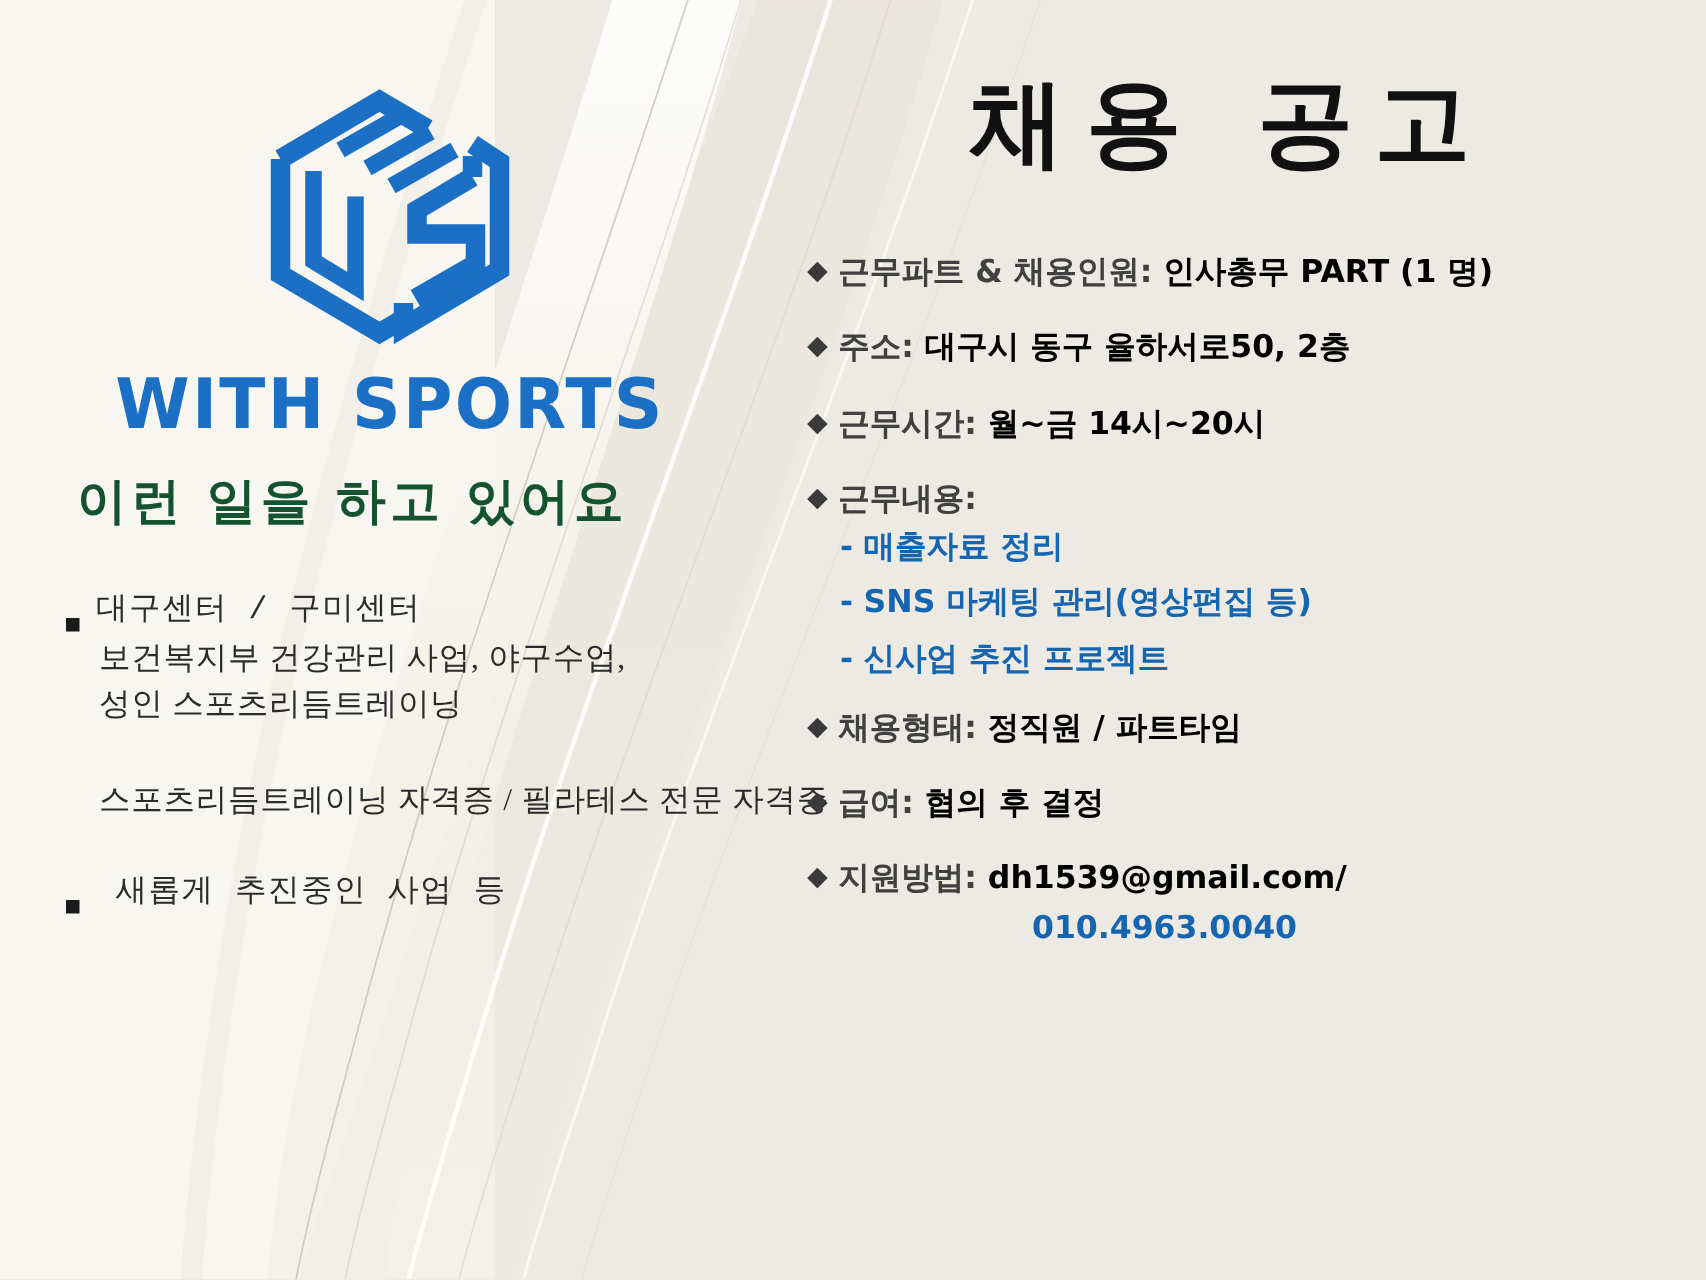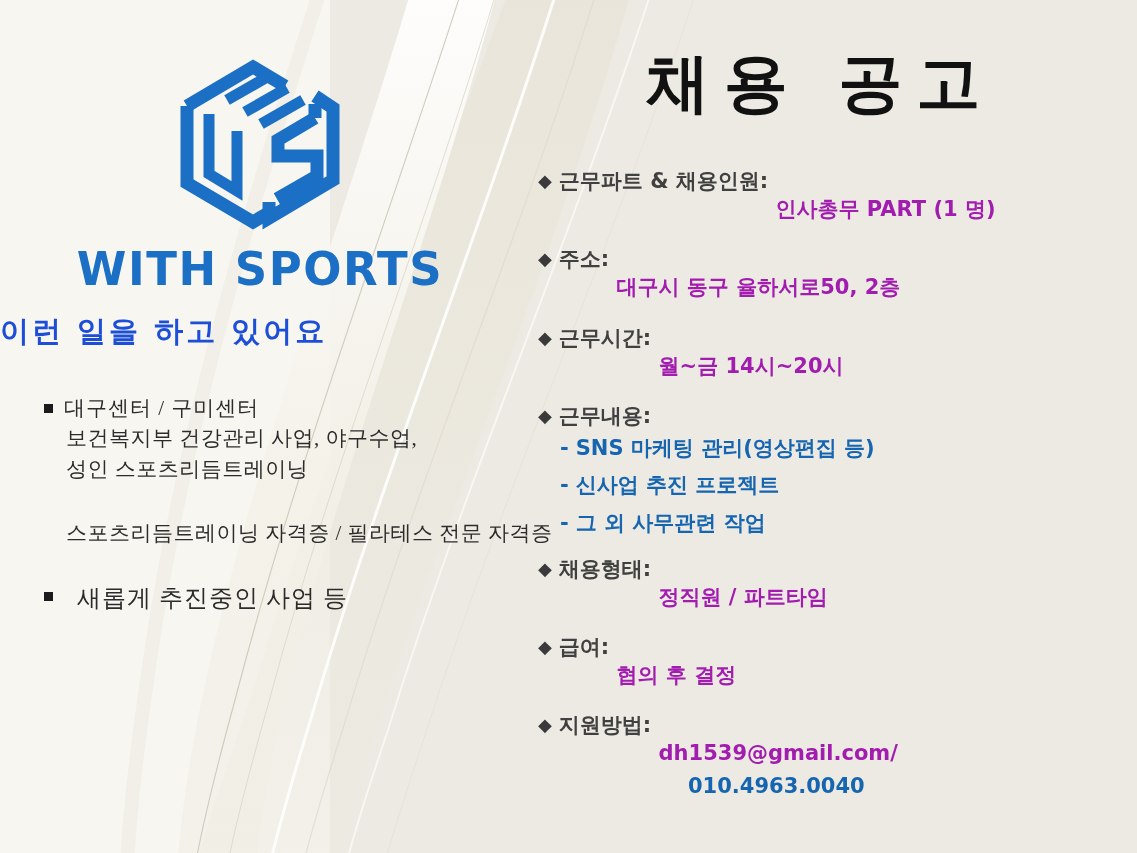--- a/index.html
+++ b/index.html
@@ -32,46 +32,46 @@
   }
   .logo-mark{display:block;}
   .logo-word{
     margin-top:10px;
     font-family:"DejaVu Sans",sans-serif;
     font-size:45px;font-weight:bold;letter-spacing:1.5px;
     color:#1B6FC4;line-height:1;
     transform:scaleY(1.03);
   }
   .left-heading{
-    position:absolute;left:0;top:312px;width:470px;text-align:left;
-    font-family:"DejaVu Sans",sans-serif;
-    font-size:29px;font-weight:bold;color:#1d4ed8;
+    position:absolute;left:0;top:312px;width:470px;text-align:center;
+    font-family:"DejaVu Sans",sans-serif;
+    font-size:33px;font-weight:bold;color:#14532d;
     letter-spacing:3px;
   }
   .left-blocks{
     position:absolute;left:44px;top:395px;width:500px;
     color:#2B2B2B;
   }
   .lblock{margin-bottom:34px;}
   .lblock-title{
-    display:flex;align-items:flex-start;gap:11px;
-    font-family:Liberation Serif, serif;
+    display:flex;align-items:flex-end;gap:11px;
+    font-family:Liberation Mono, monospace;
     font-size:21px;line-height:1.25;letter-spacing:1px;
     margin-bottom:2px;
   }
   .sq-bullet{
     display:inline-block;width:9px;height:9px;background:#1B1B1B;
     margin-top:9px;flex:0 0 auto;
   }
   .lblock-line{
     font-family:Liberation Serif, serif;
     font-size:21px;line-height:1.45;letter-spacing:0.5px;
     padding-left:22px;white-space:nowrap;
   }
-  .lblock.last .lblock-title{font-size:24px;gap:24px;}
+  .lblock.last .lblock-title{font-size:21px;gap:24px;}
 
   
   .right-col{
     position:absolute;left:520px;top:0;width:617px;height:607px;
   }
   .title{
     position:absolute;left:0;top:48px;width:600px;text-align:center;
     font-family:"DejaVu Sans",sans-serif;
     font-size:64px;font-weight:bold;color:#111111;
     letter-spacing:14px;line-height:1.1;
@@ -83,21 +83,21 @@
     display:flex;align-items:flex-start;
     font-family:"DejaVu Sans",sans-serif;
     font-size:21px;font-weight:bold;line-height:1.25;
     margin-bottom:24px;
   }
   .item .dia{
     color:#3A3A3A;font-size:18px;margin-right:7px;line-height:1.45;
     flex:0 0 auto;
   }
   .item .label{color:#404040;white-space:pre;}
-  .item .value{color:#a21caf;white-space:pre;margin-top:28px;}
+  .item .value{color:#000000;white-space:pre;}
   .item.nogap{margin-bottom:6px;}
   .subitems{margin:0 0 20px 0;padding:0;list-style:none;}
   .subitem{
     font-family:"DejaVu Sans",sans-serif;
     font-size:21px;font-weight:bold;color:#1565B0;
     line-height:1.25;margin-bottom:11px;padding-left:22px;white-space:nowrap;
   }
   .subitem .dash{margin-right:7px;}
   .contact-2nd{
     font-family:"DejaVu Sans",sans-serif;
@@ -219,28 +219,28 @@
         <span class="value">월~금 14시~20시</span>
       </div>
 
       <div class="item nogap">
         <span class="dia">◆</span>
         <span class="label">근무내용:</span>
       </div>
 
       <ul class="subitems">
         <li class="subitem">
+          <span class="dash">-</span><span>매출자료 정리</span>
+        </li>
+        <li class="subitem">
           <span class="dash">-</span><span>SNS 마케팅 관리(영상편집 등)</span>
         </li>
         <li class="subitem">
           <span class="dash">-</span><span>신사업 추진 프로젝트</span>
         </li>
-        <li class="subitem">
-          <span class="dash">-</span><span>그 외 사무관련 작업</span>
-        </li>
       </ul>
 
       <div class="item">
         <span class="dia">◆</span>
         <span class="label">채용형태: </span>
         <span class="value">정직원 / 파트타임</span>
       </div>
 
       <div class="item">
         <span class="dia">◆</span>

